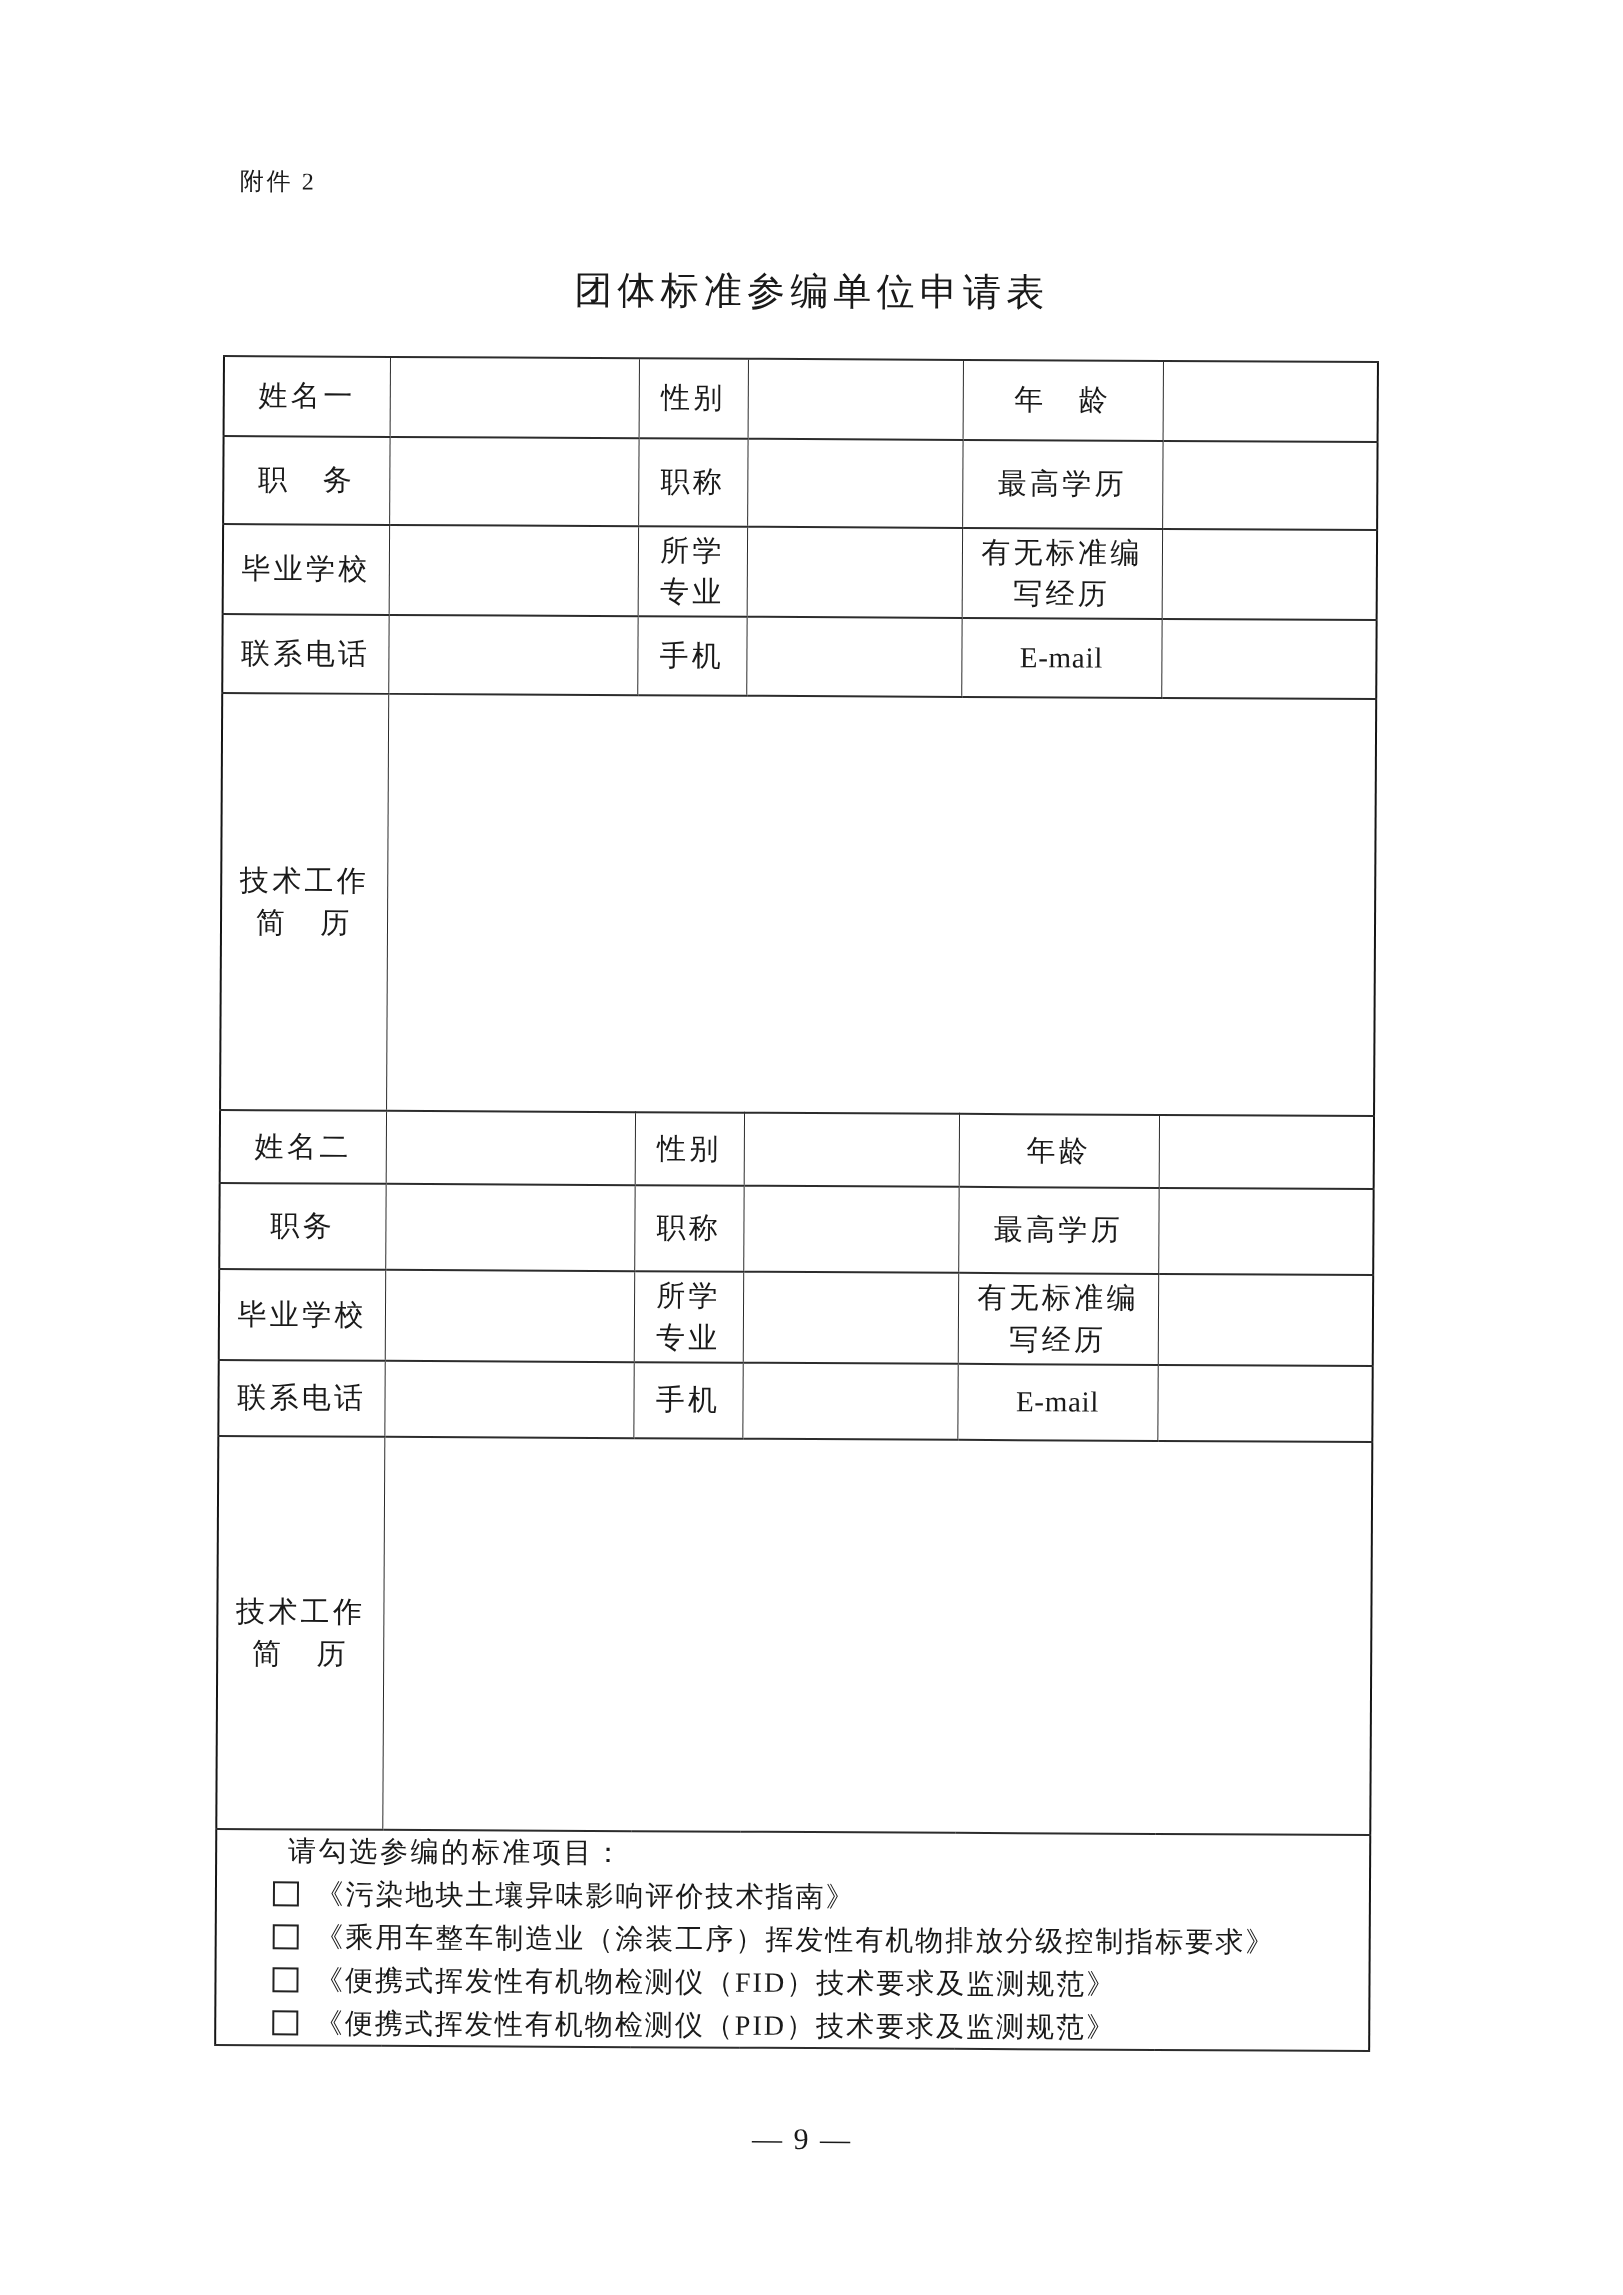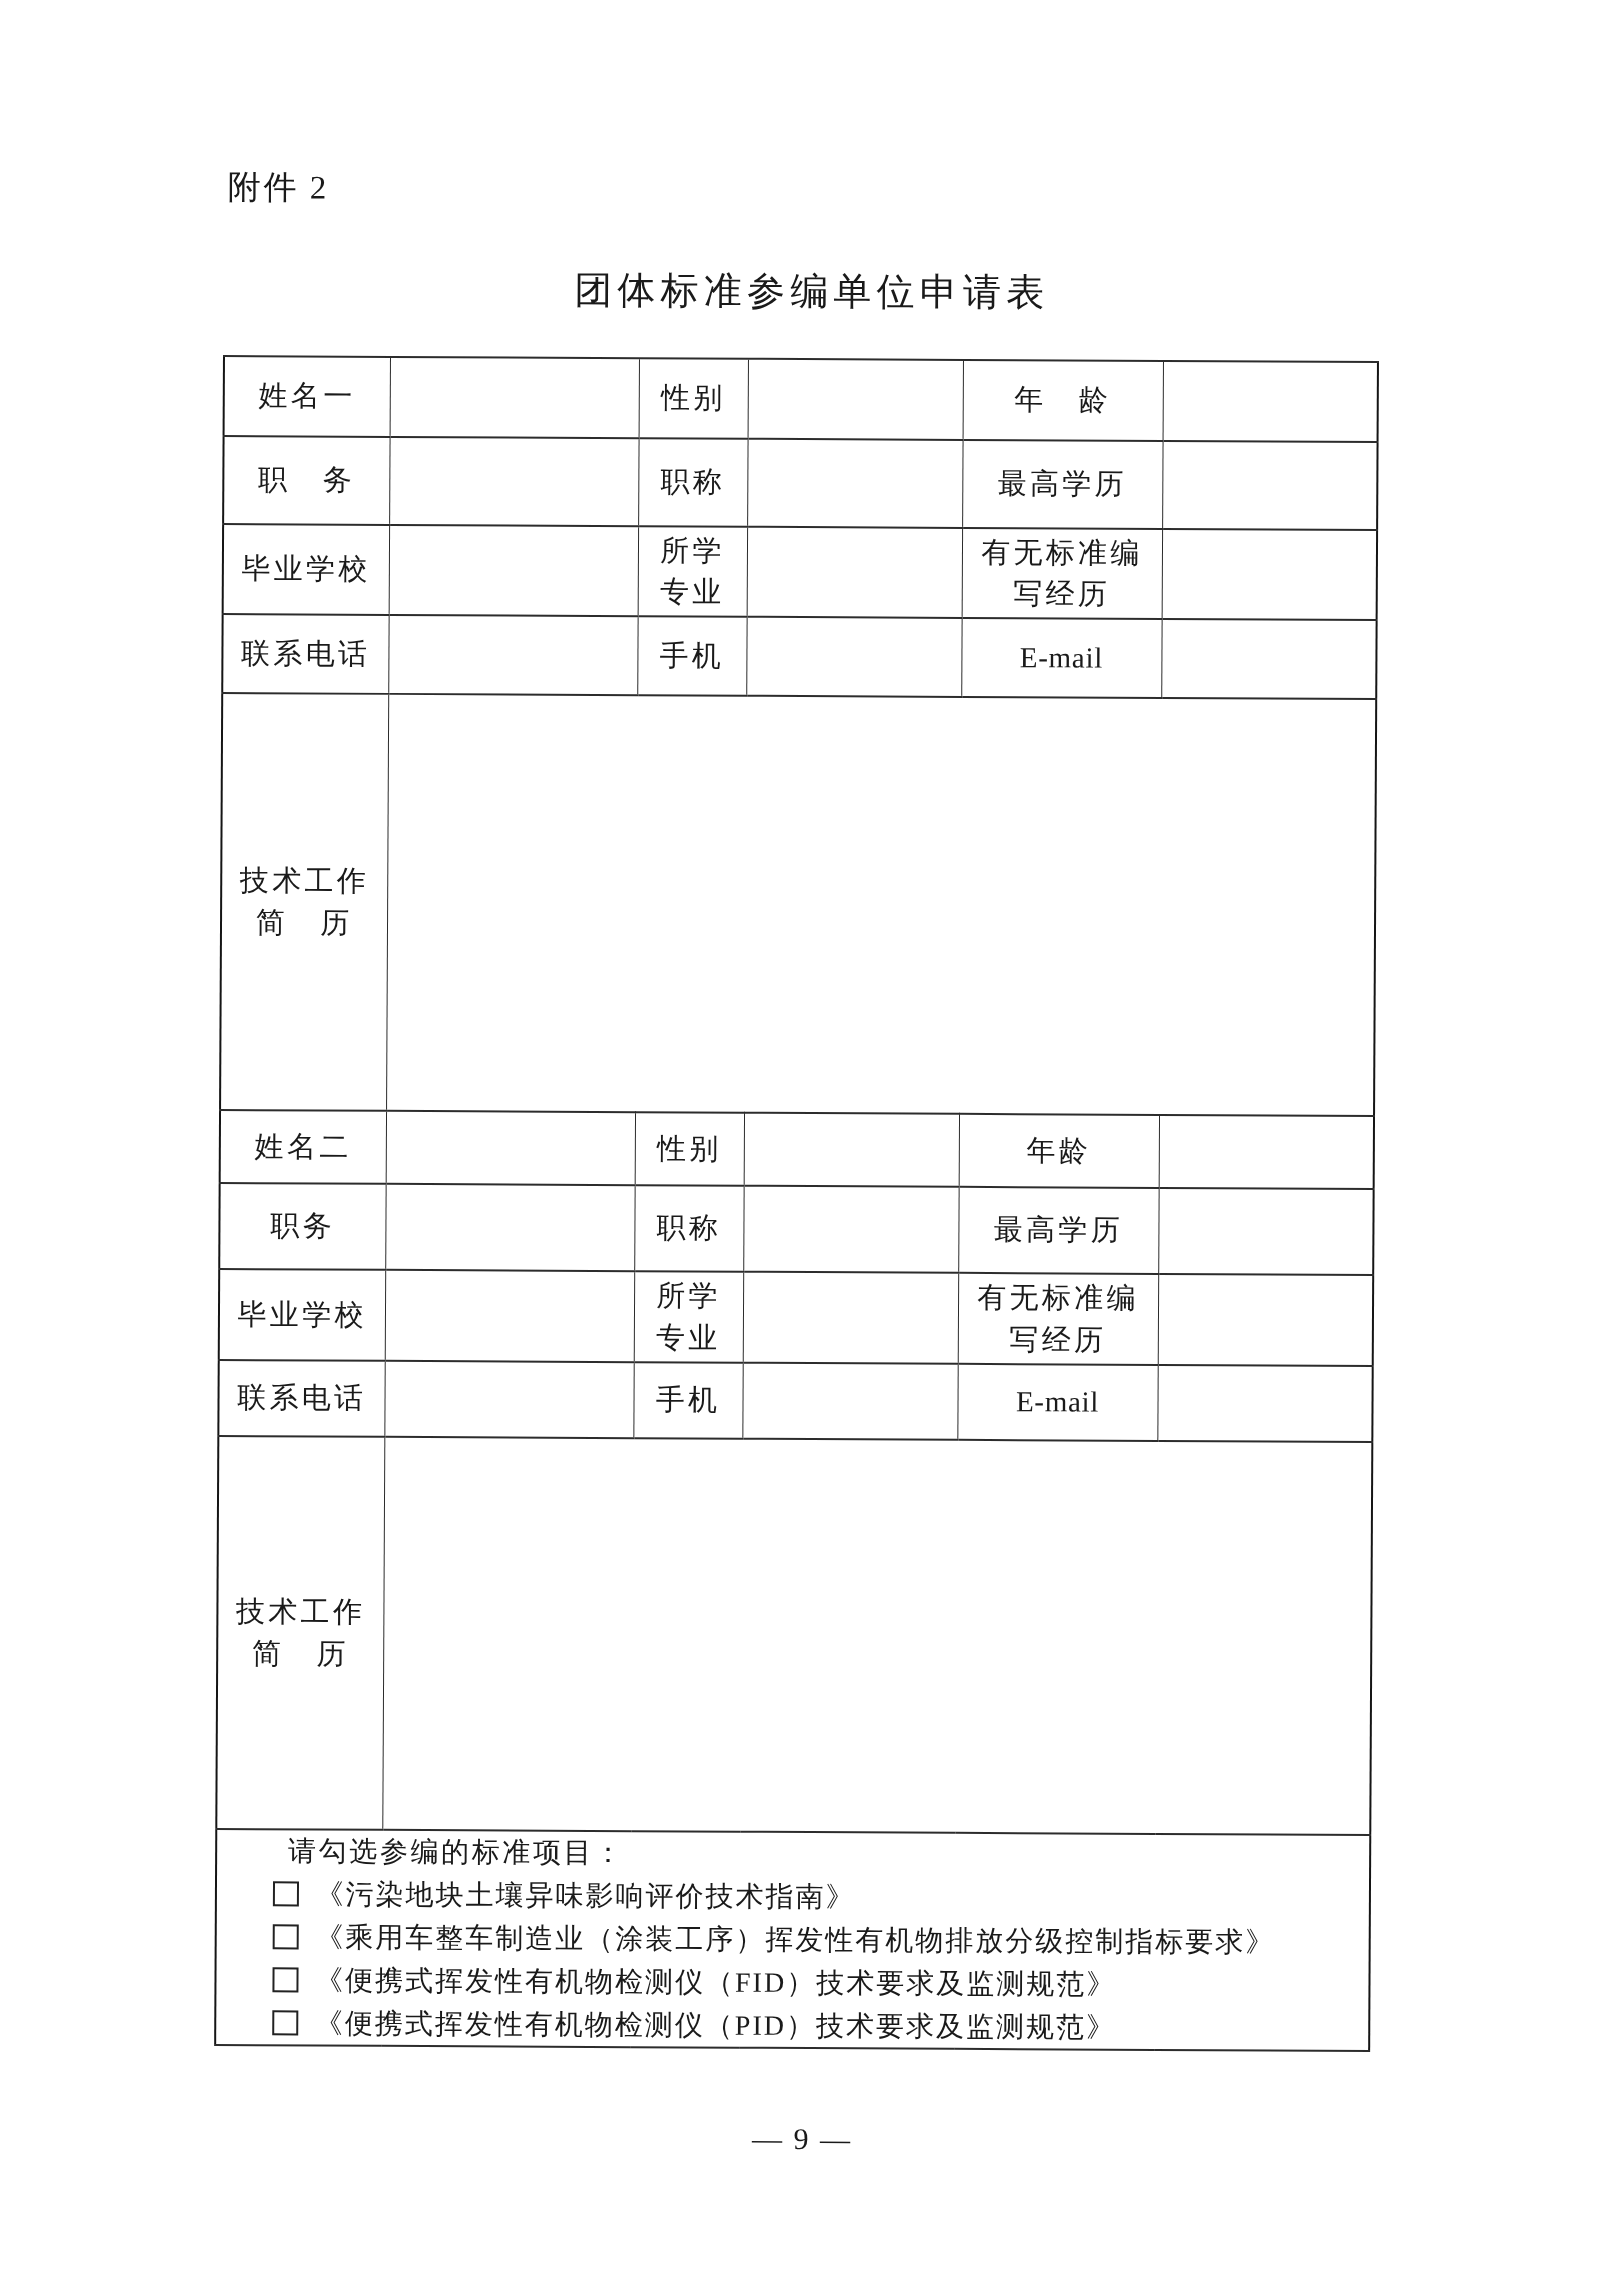--- a/index.html
+++ b/index.html
@@ -18,23 +18,23 @@
   .scan {
     position: absolute;
     left: 0; top: 0;
     width: 1623px;
     height: 2295px;
     transform: rotate(0.3deg);
     transform-origin: 223px 355px;
   }
   .attachment {
     position: absolute;
-    left: 227px;
+    left: 239px;
     top: 165px;
-    font-size: 33px;
+    font-size: 24px;
     letter-spacing: 2.6px;
     white-space: nowrap;
   }
   .doc-title {
     position: absolute;
     left: 0;
     top: 263px;
     width: 1623px;
     text-align: center;
     font-size: 38px;

